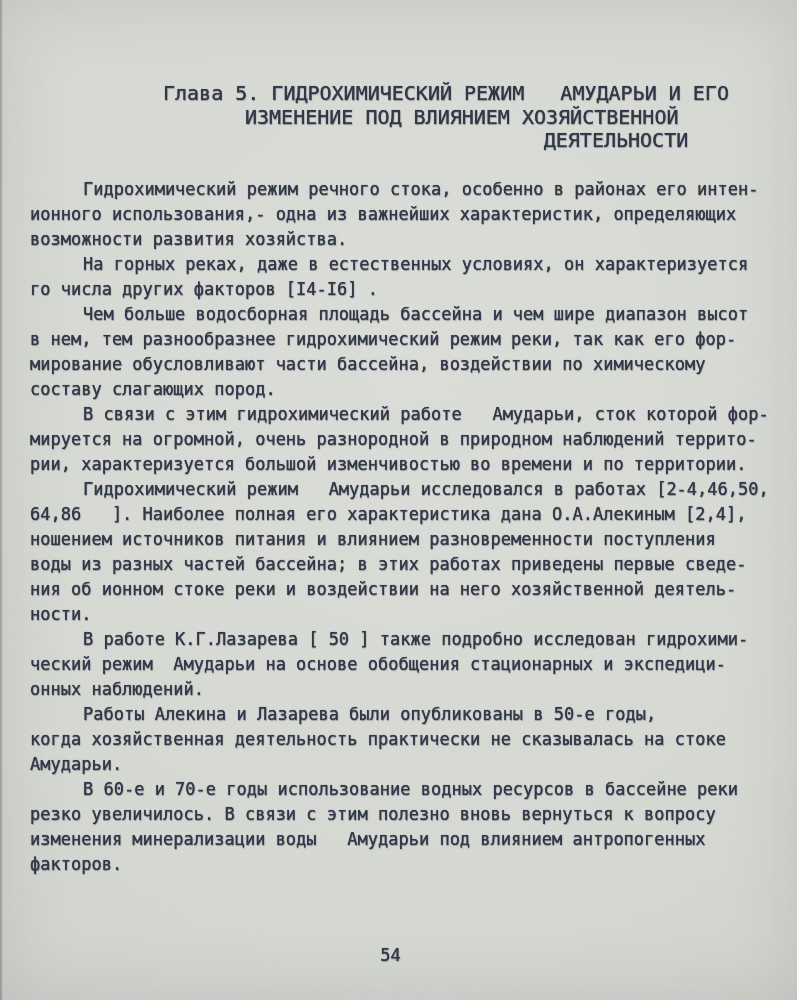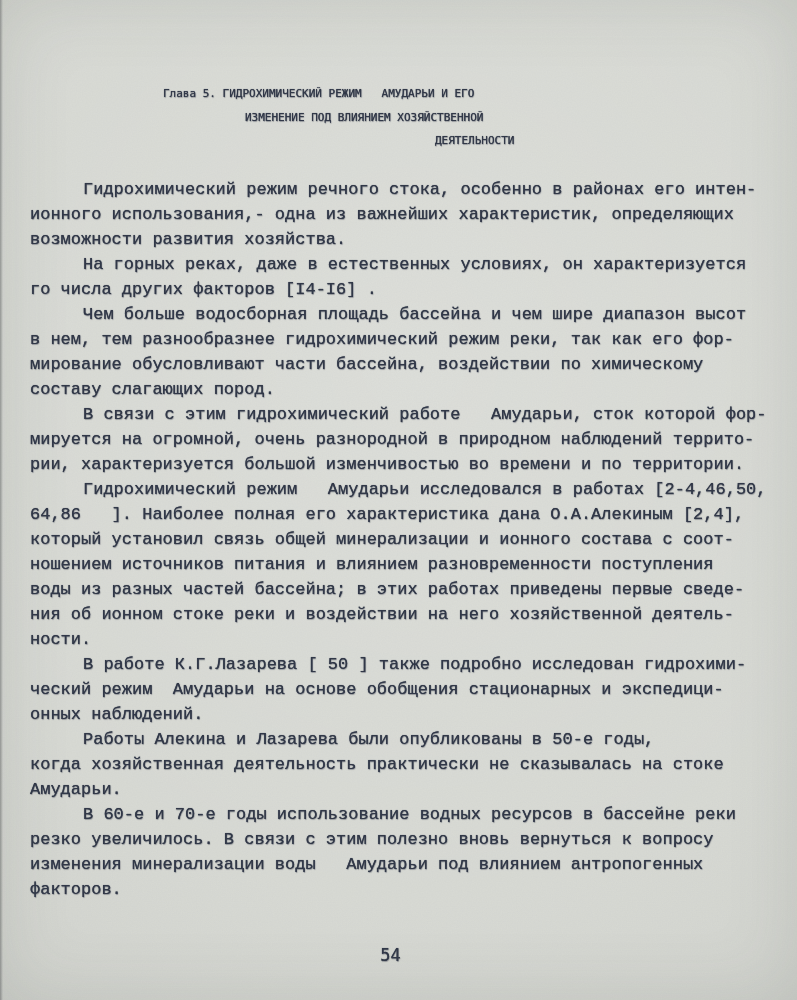--- a/index.html
+++ b/index.html
@@ -36,37 +36,36 @@
   }
   .ink {
     color: var(--ink, #313848);
     text-shadow: 0 0 0.8px currentColor, 0.5px 0.5px 0.9px rgba(45,50,65,0.35);
   }
   .heading {
     position: absolute;
     top: 82px;
     left: 0;
     right: 0;
-    font-size: 11px;
+    font-size: 20px;
     line-height: 23.5px;
   }
   .heading-line {
     white-space: pre;
   }
   .heading-line:nth-child(1) { margin-left: 163px; }
   .heading-line:nth-child(2) { margin-left: 245px; }
-  .heading-line:nth-child(3) { margin-left: 435px; }
+  .heading-line:nth-child(3) { margin-left: 435px; text-align: center; }
   .body-text {
     position: absolute;
     top: 177px;
     left: 30px;
     right: 10px;
     font-size: 17px;
     line-height: 25px;
-    font-family: Liberation Mono, monospace;
   }
   .paragraph {
     margin: 0;
   }
   .line {
     white-space: pre;
   }
   .line.indent {
     padding-left: 53px;
   }
@@ -122,21 +121,20 @@
         <div class="line">составу слагающих пород.</div>
       </div>
       <div class="paragraph">
         <div class="line indent">В связи с этим гидрохимический работе   Амударьи, сток которой фор-</div>
         <div class="line">мируется на огромной, очень разнородной в природном наблюдений террито-</div>
         <div class="line">рии, характеризуется большой изменчивостью во времени и по территории.</div>
       </div>
       <div class="paragraph">
         <div class="line indent">Гидрохимический режим   Амударьи исследовался в работах [2-4,46,50,</div>
         <div class="line">64,86   ]. Наиболее полная его характеристика дана О.А.Алекиным [2,4],</div>
-        <div class="line">который установил связь общей минерализации и ионного состава с соот-</div>
         <div class="line">ношением источников питания и влиянием разновременности поступления</div>
         <div class="line">воды из разных частей бассейна; в этих работах приведены первые сведе-</div>
         <div class="line">ния об ионном стоке реки и воздействии на него хозяйственной деятель-</div>
         <div class="line">ности.</div>
       </div>
       <div class="paragraph">
         <div class="line indent">В работе К.Г.Лазарева [ 50 ] также подробно исследован гидрохими-</div>
         <div class="line">ческий режим  Амударьи на основе обобщения стационарных и экспедици-</div>
         <div class="line">онных наблюдений.</div>
       </div>

